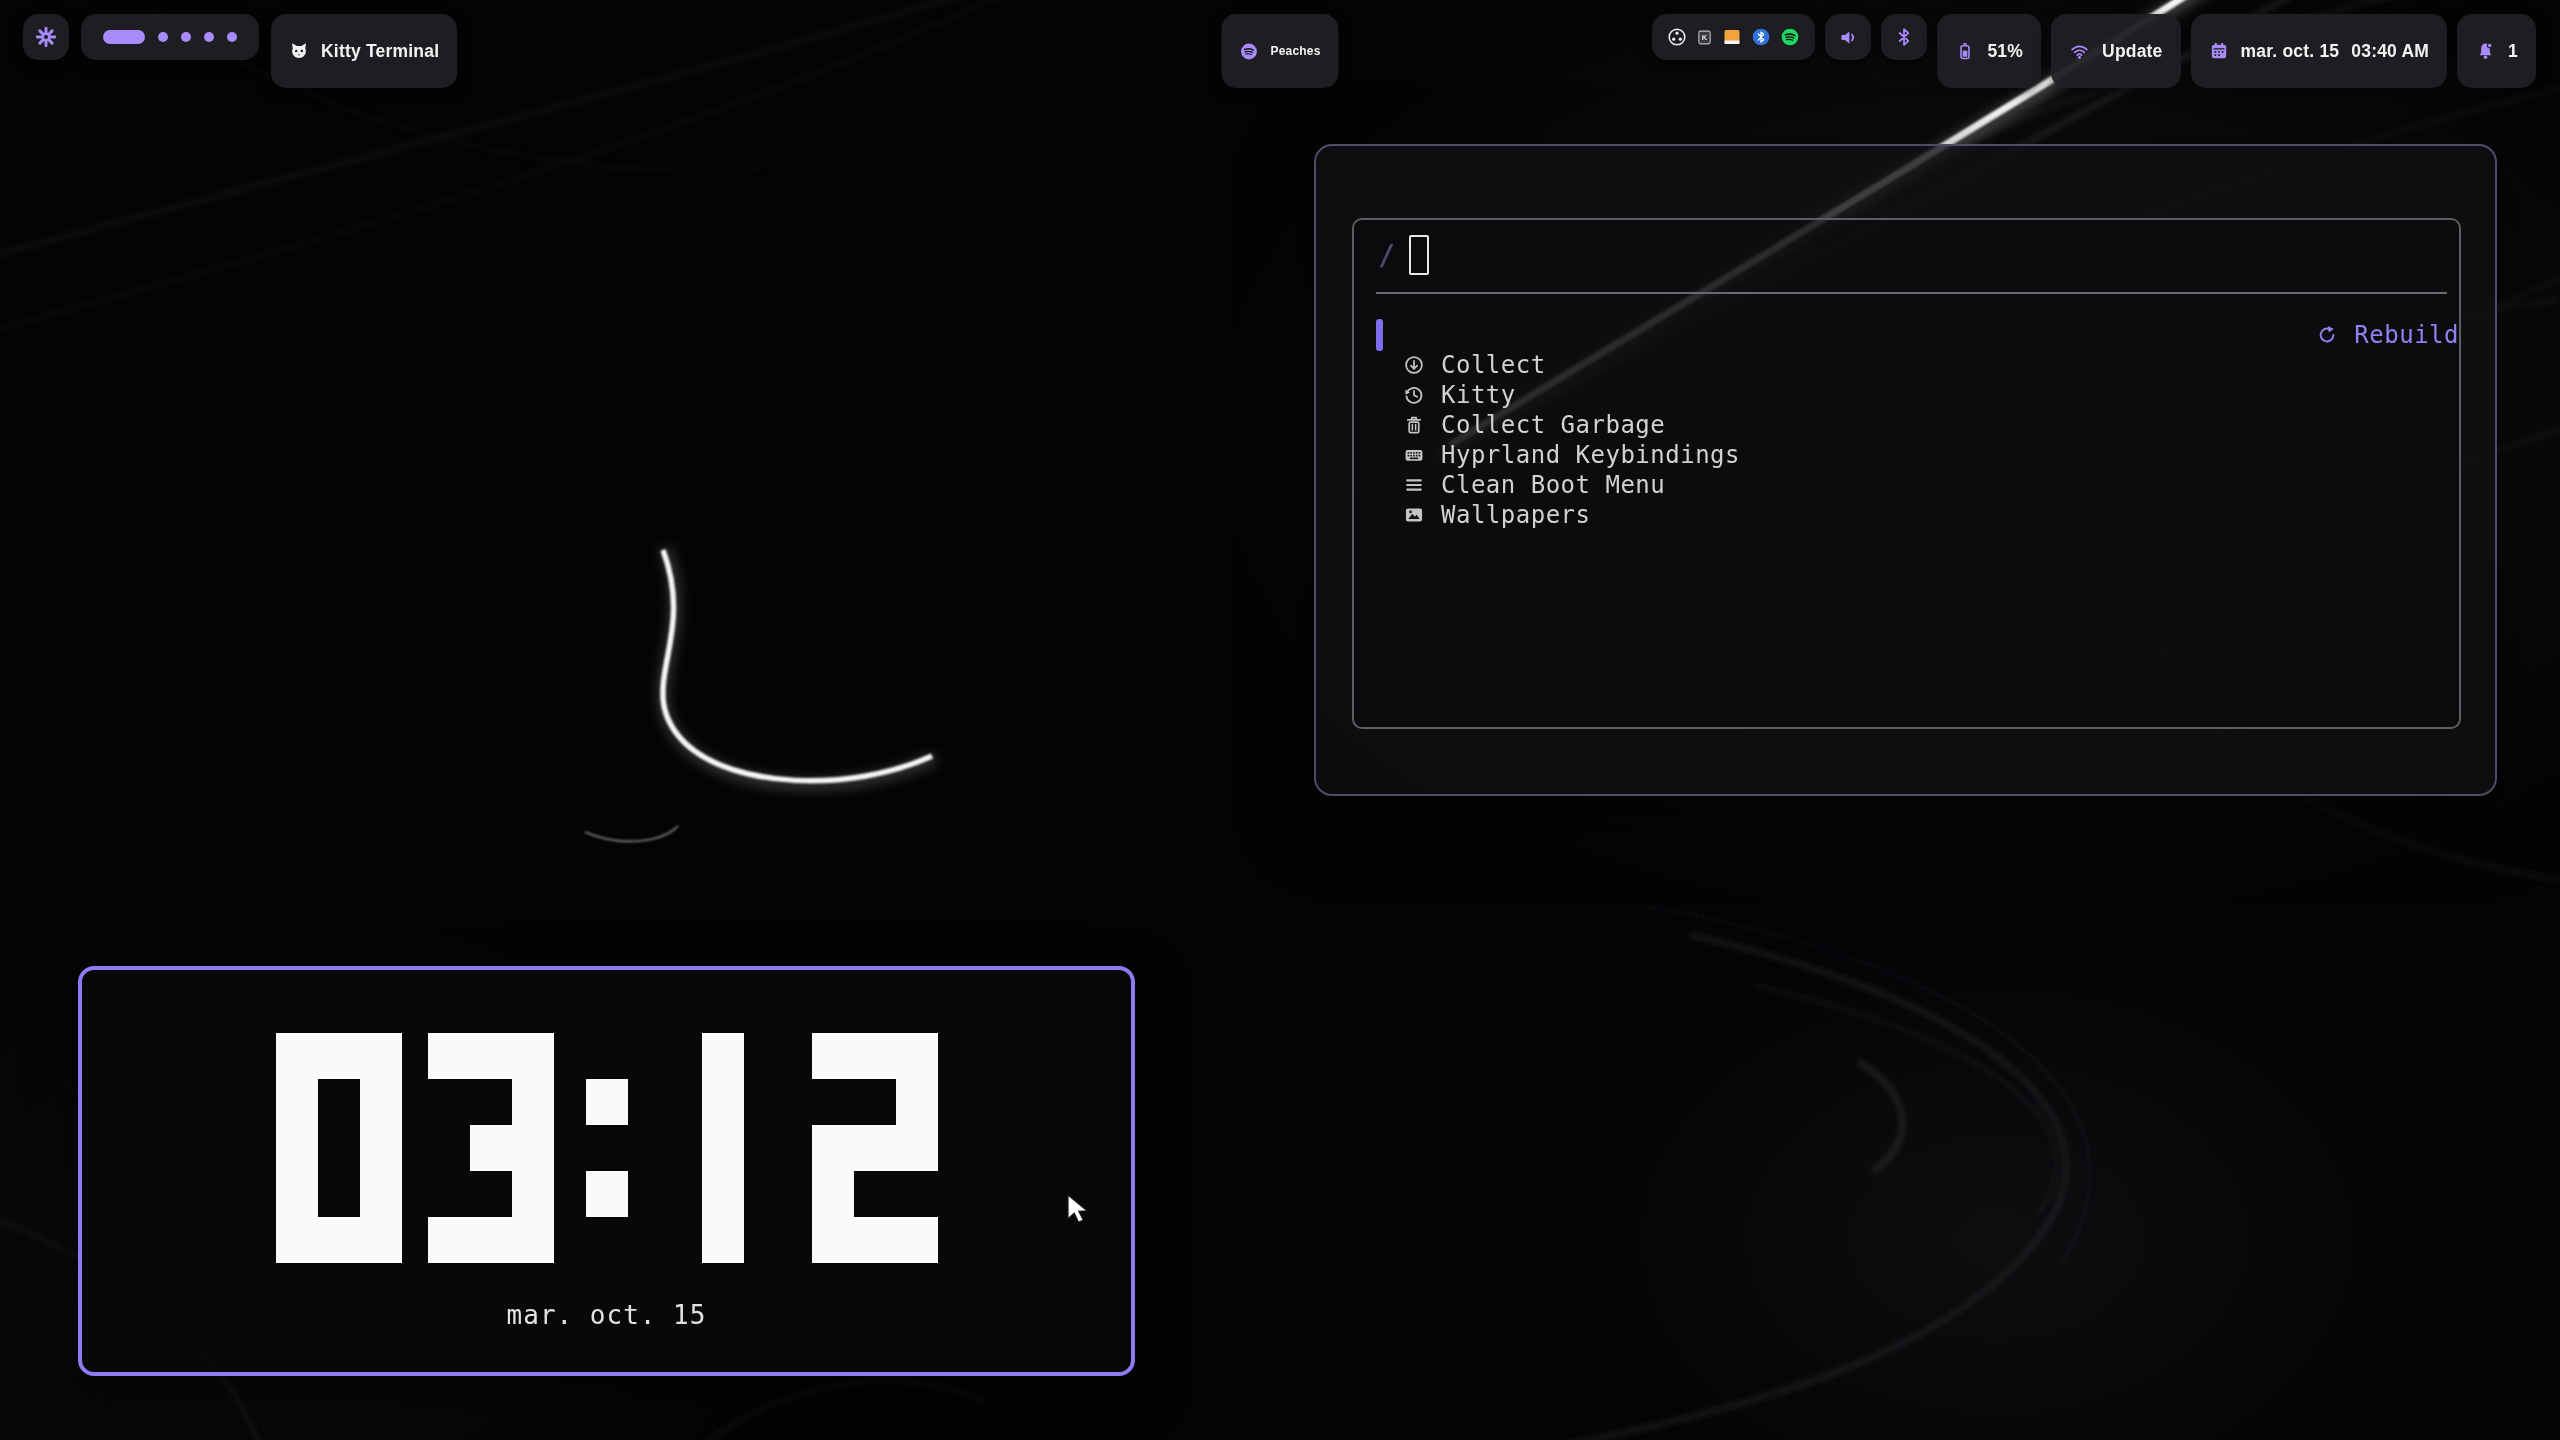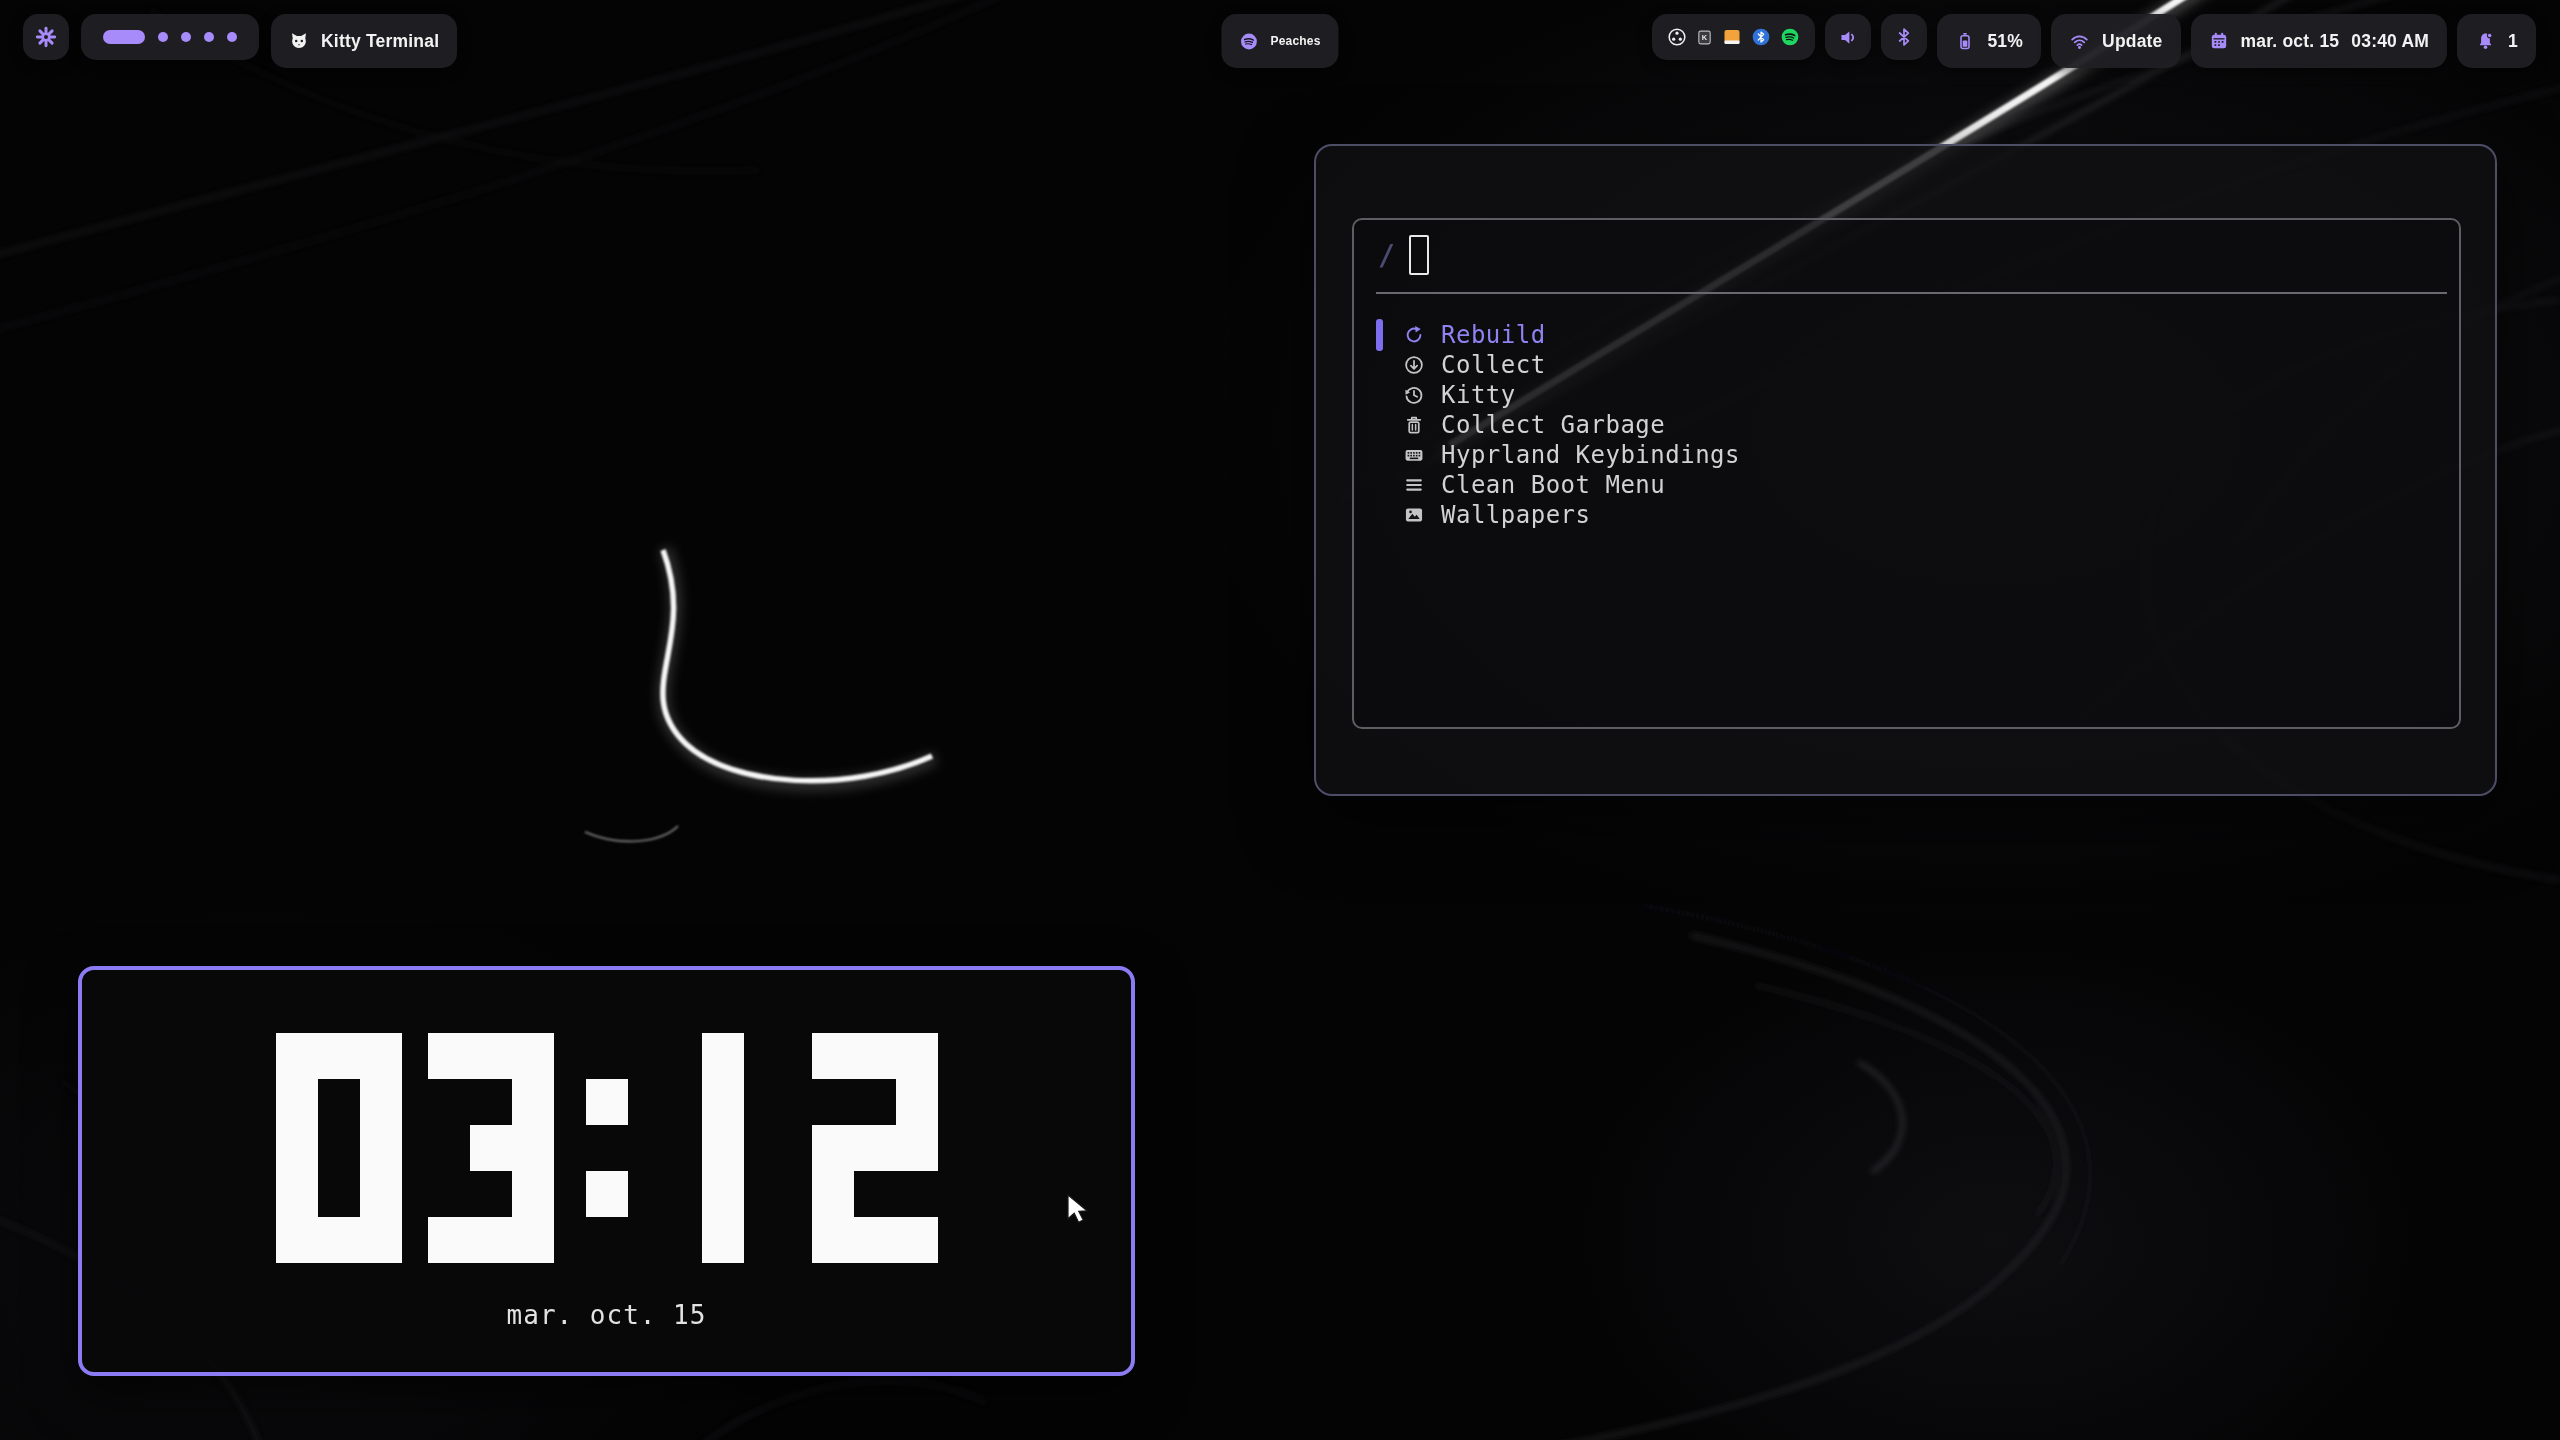--- a/index.html
+++ b/index.html
@@ -16,21 +16,21 @@
       radial-gradient(1300px 820px at 78% 30%, #141417 0%, rgba(4,4,5,0) 62%),
       radial-gradient(900px 650px at 10% 88%, #0b0b0d 0%, rgba(4,4,5,0) 60%),
       radial-gradient(800px 560px at 78% 86%, #0e0e11 0%, rgba(4,4,5,0) 55%),
       #040405;
   }
   .wallpaper svg{position:absolute;inset:0;}
   
   .topbar{position:absolute;left:0;right:0;top:14px;height:48px;z-index:5;}
   .pill{
     position:relative;display:inline-flex;align-items:center;gap:12px;
-    height:46px;padding:4px 18px;border-radius:15px;
+    height:46px;padding:14px 18px;border-radius:15px;
     background:rgba(31,31,35,0.96);
     color:#f2f2f2;font-weight:700;font-size:17.5px;letter-spacing:.2px;
     box-shadow:0 4px 14px rgba(0,0,0,.45);
   }
   .bar-left{position:absolute;left:23px;top:0;display:flex;gap:12px;align-items:flex-start;}
   .bar-center{position:absolute;left:50%;transform:translateX(-50%);top:0;}
   .bar-right{position:absolute;right:24px;top:0;display:flex;gap:10px;align-items:flex-start;}
   .pill.square{width:46px;padding:0;justify-content:center;}
   .ws-wrap{display:flex;align-items:center;gap:13px;padding:0 22px;}
   .ws-active{width:42px;height:14px;border-radius:7px;background:#a78bfa;}
@@ -56,21 +56,21 @@
   .caret{width:16px;height:36px;border:2px solid #e9e9e9;border-radius:2px;background:transparent;}
   .search-sep{position:absolute;left:22px;right:12px;top:72px;height:0;border-top:2px solid #6a6a6e;}
   .menu-list{position:absolute;left:0;right:0;top:100px;}
   .menu-item{
     position:relative;display:flex;align-items:center;height:30px;
     padding-left:48px;gap:15px;
     font-family:"DejaVu Sans Mono",monospace;font-size:24px;letter-spacing:.5px;
     color:#d2d2d2;cursor:pointer;
   }
   .menu-item .mi-icon{width:24px;color:#c4c4c4;}
-  .menu-item.selected{color:#8f83f2;}
+  .menu-item.selected{color:#8f83f2;justify-content:flex-end;}
   .menu-item.selected .mi-icon{color:#8f83f2;}
   .sel-bar{position:absolute;left:22px;top:-1px;width:7px;height:32px;border-radius:3px;background:#7d6ef0;}
   
   .clock-widget{
     position:absolute;left:78px;top:966px;width:1049px;height:402px;z-index:3;
     background:rgba(8,8,10,0.94);
     border:4px solid #8b7cf3;border-radius:16px;
     box-shadow:0 18px 50px rgba(0,0,0,.55);
   }
   .clock-digits{position:absolute;left:0;right:0;top:63px;display:flex;justify-content:center;align-items:flex-start;gap:26px;}

